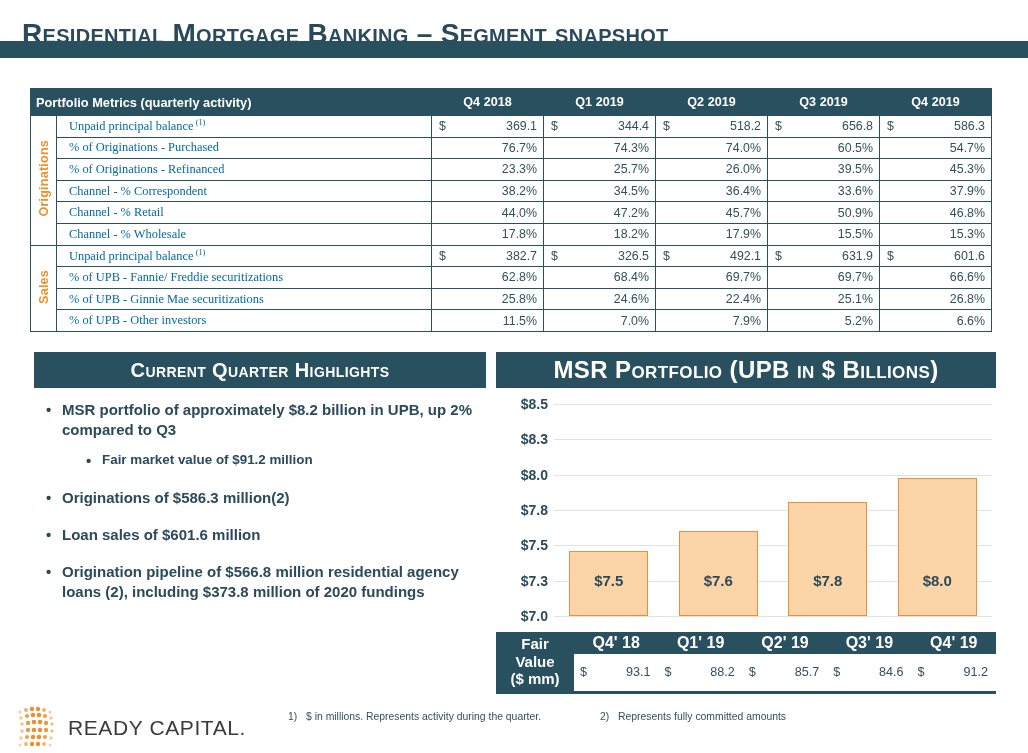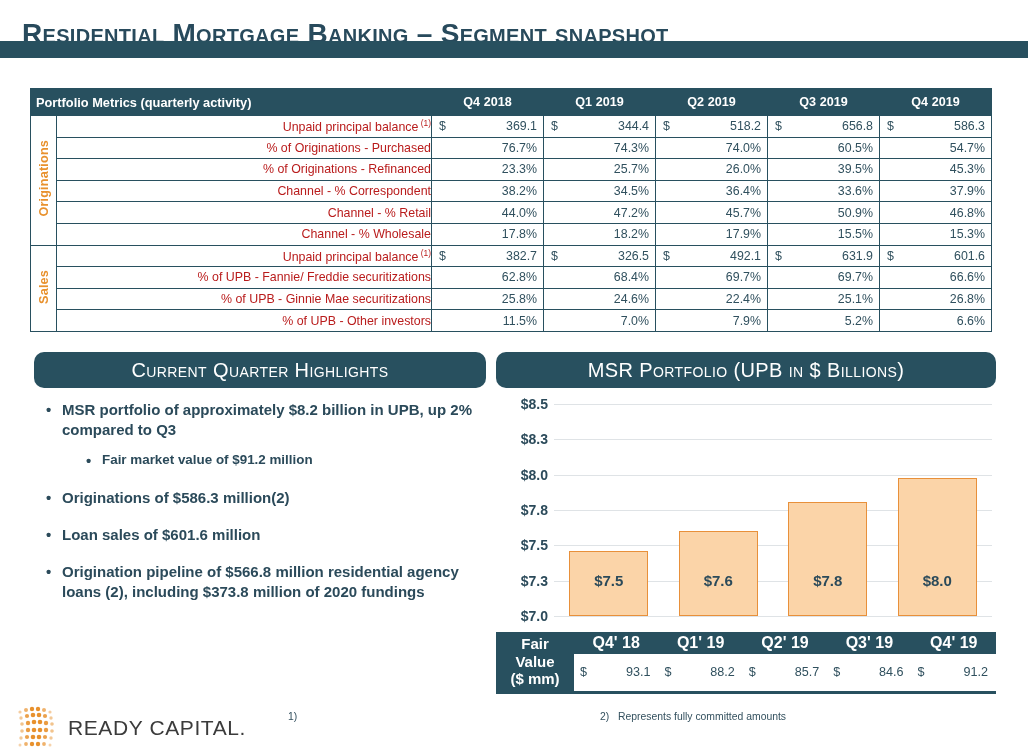--- a/index.html
+++ b/index.html
@@ -64,26 +64,27 @@
   .rail-label {
     writing-mode: vertical-rl;
     transform: rotate(180deg);
     color: #e8912d;
     font-weight: bold;
     font-size: 12.6px;
     letter-spacing: 0.2px;
     display: inline-block;
   }
   td.metric-name {
-    text-align: right;
+    text-align: left;
     padding-left: 12px !important;
     height: 21.6px;
-    color: #b91c1c;
+    color: #0369a1;
     white-space: nowrap;
     border-left: 1px solid #28505f;
+    font-family: Liberation Serif, serif;
   }
   td.val {
     text-align: right;
     padding-right: 6px !important;
     color: #30505e;
     position: relative;
     white-space: nowrap;
   }
   td.val .cur {
     position: absolute; left: 7px; top: 50%;
@@ -92,34 +93,33 @@
   sup { font-size: 8.4px; vertical-align: super; }
 
   .cg { width: 112px; }
 
   
   .panel-hdr {
     position: absolute;
     background: #28505f;
     color: #ffffff;
     font-variant: small-caps;
-    font-weight: normal;
+    font-weight: bold;
     display: flex;
     align-items: center;
     justify-content: center;
     letter-spacing: 0.4px;
-    border-radius: 10px;
   }
   #highlights-hdr {
     left: 34px; top: 352px; width: 452px; height: 36px;
     font-size: 20px;
   }
   #msr-hdr {
     left: 496px; top: 352px; width: 500px; height: 36px;
-    font-size: 20px;
+    font-size: 24px;
   }
 
   
   #highlights-body {
     position: absolute; left: 46px; top: 400px;
     width: 440px;
   }
   .bullet-row {
     display: flex;
     margin-bottom: 17px;
@@ -502,17 +502,18 @@
       <circle cx="26" cy="39" r="2.2"></circle>
       <circle cx="32" cy="39" r="1.9" opacity="0.7"></circle>
       <circle cx="38" cy="40" r="1.5" opacity="0.4"></circle>
     </g>
   </svg>
   <div id="logo-text">READY CAPITAL.</div>
 </div>
 
 <div class="footnote" id="footnote-1">
   <span class="num">1)</span>
+  <span>$ in millions. Represents activity during the quarter.</span>
 </div>
 <div class="footnote" id="footnote-2">
   <span class="num">2)</span>
   <span>Represents fully committed amounts</span>
 </div>
 
 </body></html>

